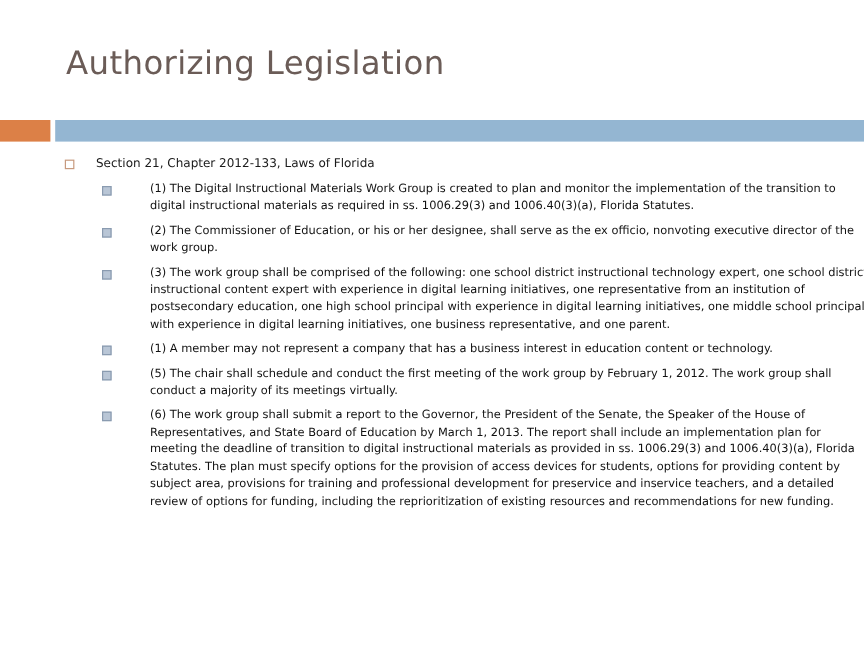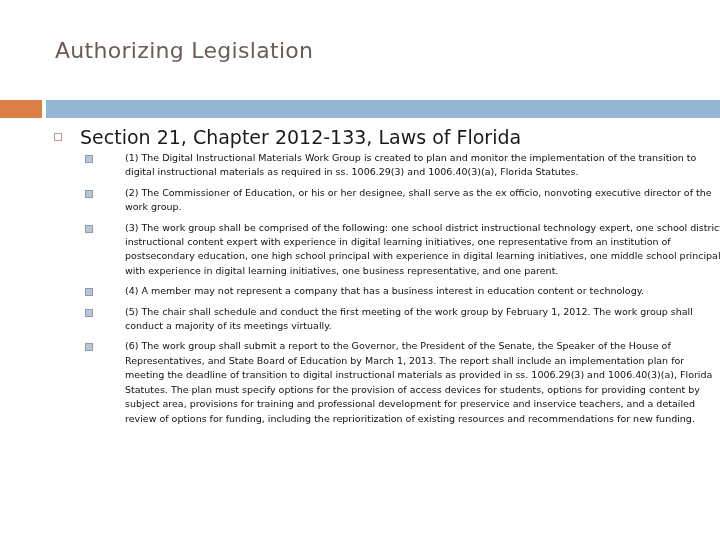--- a/index.html
+++ b/index.html
@@ -12,21 +12,21 @@
       background: #ffffff;
       position: relative;
       overflow: hidden;
       font-family: "DejaVu Sans", sans-serif;
     }
     .slide-title {
       position: absolute;
       left: 55px;
       top: 38px;
       font-family: "DejaVu Sans", sans-serif;
-      font-size: 22px;
+      font-size: 27px;
       color: #6b5c57;
       letter-spacing: 0.3px;
       font-weight: normal;
       margin: 0;
     }
     .accent-bar-orange {
       position: absolute;
       left: 0;
       top: 100px;
       width: 42px;
@@ -43,21 +43,21 @@
     }
     .content {
       position: absolute;
       left: 52px;
       top: 128px;
       width: 640px;
     }
     .level1 {
       position: relative;
       padding-left: 28px;
-      font-size: 19px;
+      font-size: 10px;
       color: #1a1a1a;
       line-height: 18px;
       margin-bottom: 5px;
     }
     .bullet1 {
       position: absolute;
       left: 2px;
       top: 5px;
       width: 6px;
       height: 6px;
@@ -110,21 +110,21 @@
     <div class="level2">
       <span class="bullet2"></span>
       <span>(2) The Commissioner of Education, or his or her designee, shall serve as the ex officio, nonvoting executive director of the work group.</span>
     </div>
     <div class="level2">
       <span class="bullet2"></span>
       <span>(3) The work group shall be comprised of the following: one school district instructional technology expert, one school district instructional content expert with experience in digital learning initiatives, one representative from an institution of postsecondary education, one high school principal with experience in digital learning initiatives, one middle school principal with experience in digital learning initiatives, one business representative, and one parent.</span>
     </div>
     <div class="level2">
       <span class="bullet2"></span>
-      <span>(4) A member may not represent a company that has a business interest in education content or technology.</span>
+      <span>(1) A member may not represent a company that has a business interest in education content or technology.</span>
     </div>
     <div class="level2">
       <span class="bullet2"></span>
       <span>(5) The chair shall schedule and conduct the first meeting of the work group by February 1, 2012. The work group shall conduct a majority of its meetings virtually.</span>
     </div>
     <div class="level2">
       <span class="bullet2"></span>
       <span>(6) The work group shall submit a report to the Governor, the President of the Senate, the Speaker of the House of Representatives, and State Board of Education by March 1, 2013. The report shall include an implementation plan for meeting the deadline of transition to digital instructional materials as provided in ss. 1006.29(3) and 1006.40(3)(a), Florida Statutes. The plan must specify options for the provision of access devices for students, options for providing content by subject area, provisions for training and professional development for preservice and inservice teachers, and a detailed review of options for funding, including the reprioritization of existing resources and recommendations for new funding.</span>
     </div>
   </div>

